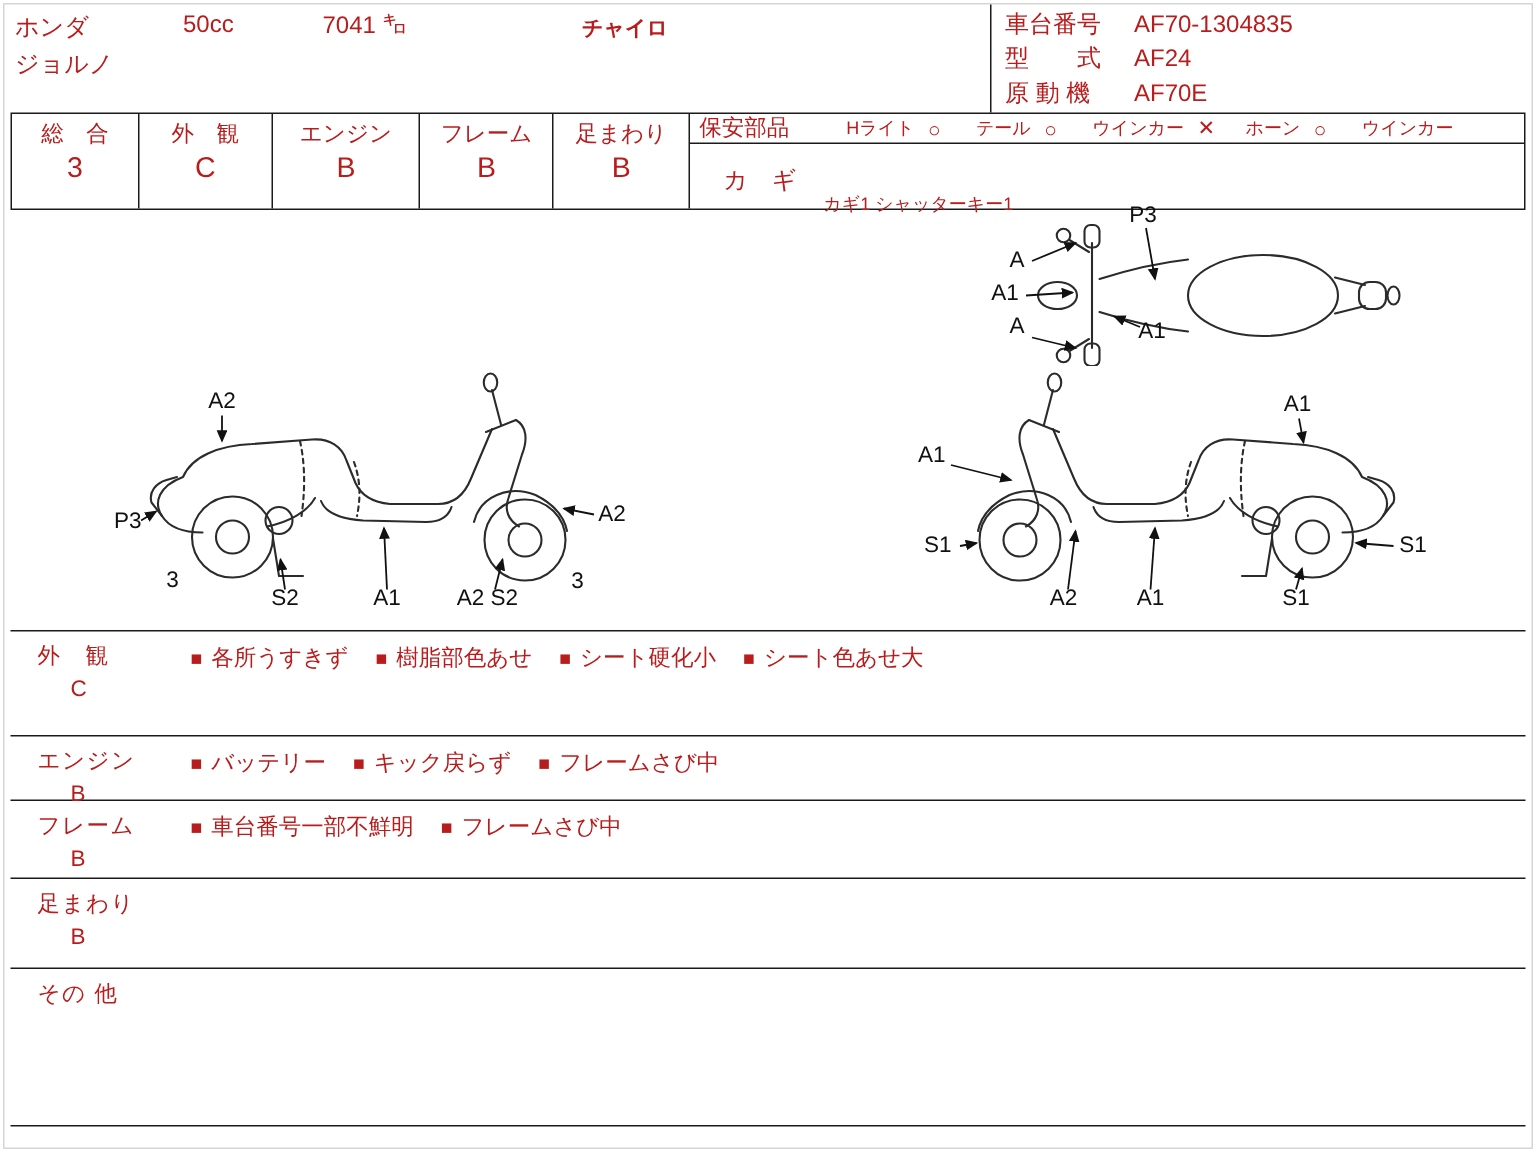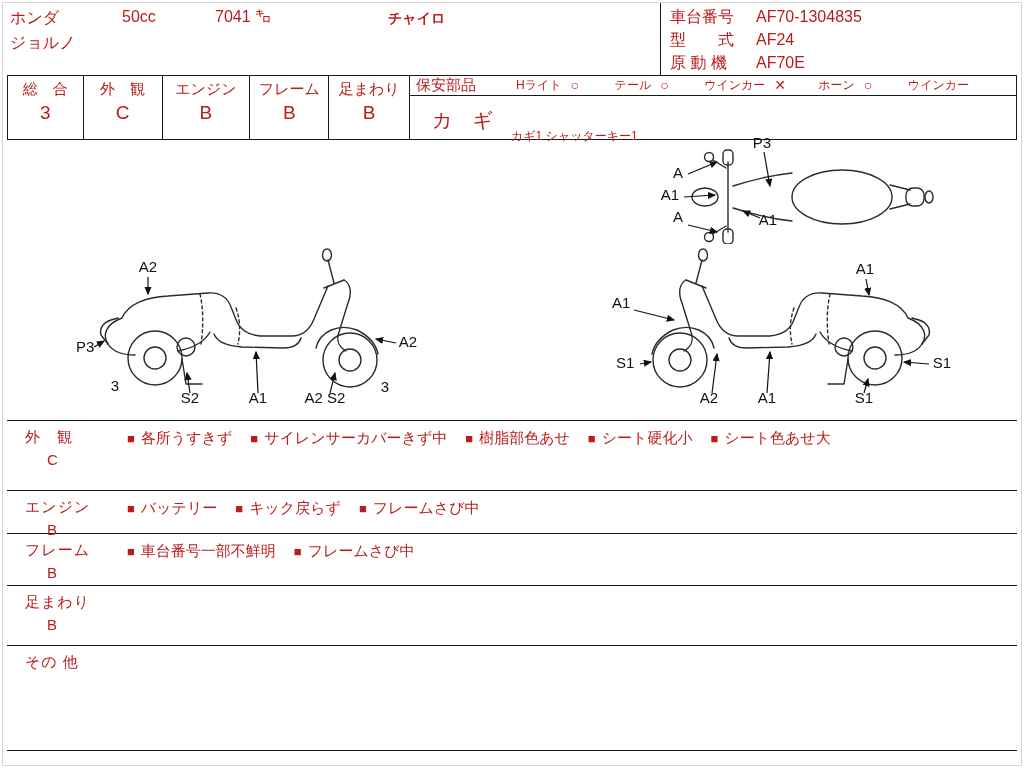--- a/index.html
+++ b/index.html
@@ -25,26 +25,26 @@
   .grade-table {
     left:7px; top:75px; width:1010px; height:65px;
     border:1.5px solid #1a1a1a; display:flex;
   }
   .gc { border-right:1.5px solid #1a1a1a; text-align:center; padding-top:4px; }
   .gc-1{width:86px}.gc-2{width:90px}.gc-3{width:100px}.gc-4{width:90px}.gc-5{width:92px}
   .g-label { font-size:15px; }
   .g-value { font-size:19px; margin-top:3px; }
   .safety { flex:1; display:flex; flex-direction:column; }
   .s-row1 { height:26px; border-bottom:1.5px solid #1a1a1a; display:flex; align-items:center; padding:0 6px; }
-  .s-title { font-size:15px; margin-right:28px; white-space:nowrap; }
-  .s-item { display:flex; align-items:flex-start; margin-right:18px; white-space:nowrap;margin-left:12px; }
+  .s-title { font-size:15px; margin-right:38px; white-space:nowrap; }
+  .s-item { display:flex; align-items:flex-end; margin-right:18px; white-space:nowrap; }
   .s-name { font-size:12px; margin-right:9px; }
   .s-status { font-size:14px; min-width:14px; font-weight:bold; }
   .s-row2 { flex:1; display:flex; align-items:center; padding-left:22px; }
-  .s-keylab { font-size:20px; margin-right:18px;text-align:right; }
+  .s-keylab { font-size:16px; margin-right:18px;text-align:right; }
   .s-keyval { font-size:12px;margin-top:32px; }
 
   
   .dg { position:absolute; }
   .dg-top   { left:650px; top:132px; }
   .dg-left  { left:60px;  top:240px; }
   .dg-right { left:590px; top:240px; }
   .sc { stroke:#2b2b2b; stroke-width:1.4; fill:none; stroke-linecap:round; stroke-linejoin:round; }
   .dash { stroke-dasharray:3 3; }
   .arr { stroke:#111; stroke-width:1.2; fill:none; }
@@ -264,21 +264,20 @@
   </svg>
 
   <div class="notes">
     <div class="nrow nrow-0">
       <div class="n-labcol">
         <div class="n-label">外　観</div>
         <div class="n-grade">C</div>
       </div>
       <div class="n-items">
         <span class="n-item">各所うすきず</span>
-        <span class="n-item">サイレンサーカバーきず中</span>
         <span class="n-item">樹脂部色あせ</span>
         <span class="n-item">シート硬化小</span>
         <span class="n-item">シート色あせ大</span>
       </div>
     </div>
     <div class="nrow nrow-1">
       <div class="n-labcol">
         <div class="n-label">エンジン</div>
         <div class="n-grade">B</div>
       </div>

